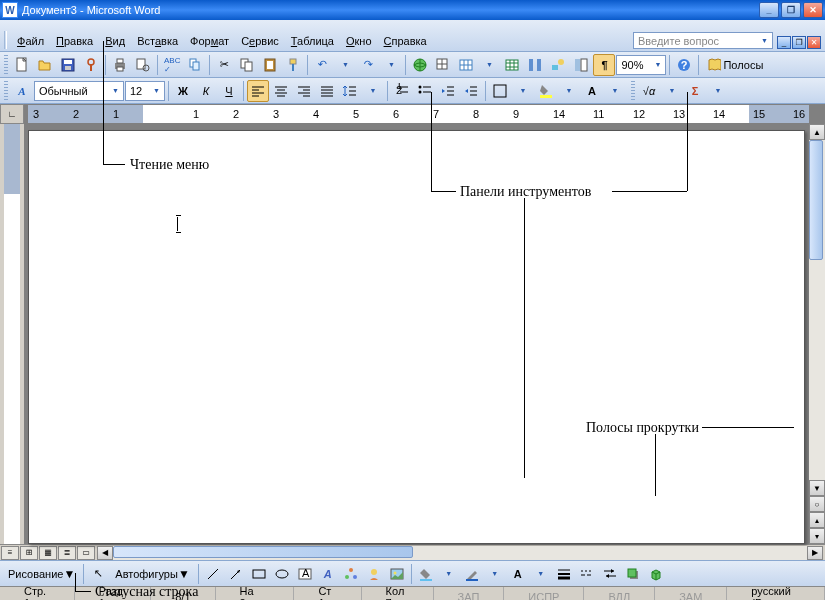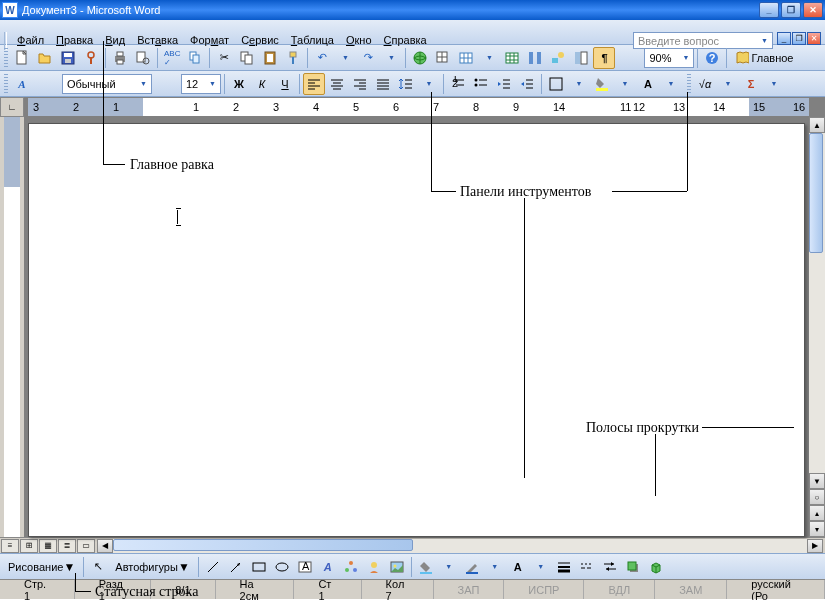--- a/index.html
+++ b/index.html
@@ -3,35 +3,35 @@
 <meta charset="utf-8">
 <style>
 * { margin:0; padding:0; box-sizing:border-box; font-family:Tahoma,Arial,sans-serif; font-size:11px; }
 body { background:#fff; width:825px; height:600px; position:relative; overflow:hidden; }
 .titlebar { height:20px; background:linear-gradient(to bottom,#0a5aca,#3b8af6,#0a5aca); display:flex; align-items:center; color:#fff; padding:0 2px; }
 .titlebar .wicon { width:16px; height:16px; background:#fff; border:1px solid #3b8af6; display:flex; align-items:center; justify-content:center; color:#2a5db0; font-weight:bold; font-size:10px; margin-right:4px; }
 .titlebar .title { font-weight:normal; flex:1; }
 .winbtns { display:flex; gap:2px; }
 .winbtn { width:20px; height:16px; background:linear-gradient(#d7e6fb,#7fb0ed); border:1px solid #2a5db0; border-radius:2px; display:flex; align-items:center; justify-content:center; color:#1a3a6a; font-size:9px; font-weight:bold; }
 .winbtn.close { background:linear-gradient(#f7a89a,#e85a3a); color:#fff; }
-.menubar { height:22px; background:linear-gradient(#e4ecf7,#c5d6ee); display:flex; align-items:flex-start; padding:12px 4px; border-bottom:1px solid #8aa8d0; }
+.menubar { height:32px; background:linear-gradient(#e4ecf7,#c5d6ee); display:flex; align-items:flex-end; padding:2px 4px; border-bottom:1px solid #8aa8d0; }
 .menubar .sep { width:3px; height:18px; border-left:1px solid #a0b8d8; border-right:1px solid #fff; margin-right:4px; }
 .menuitem { padding:2px 6px; cursor:pointer; }
 .menuitem u { text-decoration:underline; }
 .qbox { margin-left:auto; width:140px; height:17px; background:#fff; border:1px solid #7b9ac8; padding:0 4px; color:#888; display:flex; align-items:center; }
 .docwin { display:flex; margin-left:4px; gap:1px; }
 .docbtn { width:14px; height:13px; background:linear-gradient(#d7e6fb,#7fb0ed); border:1px solid #2a5db0; display:flex; align-items:center; justify-content:center; font-size:8px; }
 .docbtn.x { background:linear-gradient(#f7a89a,#e85a3a); color:#fff; }
 .toolbar { height:26px; background:linear-gradient(#e4ecf7,#c5d6ee); display:flex; align-items:center; padding:0 2px; border-bottom:1px solid #8aa8d0; gap:1px; }
 .toolbar .grip { width:4px; height:20px; background:repeating-linear-gradient(to bottom,#8aa8d0 0 1px,transparent 1px 3px); margin:0 2px; }
 .tbtn { min-width:22px; height:22px; border:1px solid transparent; display:flex; align-items:center; justify-content:center; cursor:pointer; border-radius:2px; font-size:12px; padding:0 2px; }
 .tbtn.active { background:#f7d78c; border-color:#c09030; }
 .tsep { width:1px; height:20px; background:#8aa8d0; margin:0 2px; }
 .dd { width:8px; font-size:7px; color:#2a5db0; }
-.combo { height:20px; background:#fff; border:1px solid #7b9ac8; display:flex; align-items:center; padding:0 4px; cursor:pointer;margin-left:28px; }
+.combo { height:20px; background:#fff; border:1px solid #7b9ac8; display:flex; align-items:center; padding:0 4px; cursor:pointer; }
 .combo .arr { margin-left:auto; font-size:7px; color:#2a5db0; padding-left:4px; }
 .ruler-area { background:#808080; padding:0; }
 .hruler { height:20px; background:#808080; display:flex; }
 .hruler .corner { width:24px; height:20px; background:#d4d0c8; border:1px solid #888; display:flex; align-items:center; justify-content:center; font-size:9px; }
 .hruler .track { flex:1; height:18px; background:#fff; margin:1px 16px 1px 4px; position:relative; font-size:8px; }
 .hruler .shade { position:absolute; top:0; height:100%; background:#a8b8d0; }
 .hruler .num { position:absolute; top:3px; }
 .docwrap { display:flex; height:420px; background:#808080; }
 .vruler { width:24px; background:#d4d0c8; position:relative; }
 .vruler .track { position:absolute; left:4px; top:0; width:16px; height:100%; background:#fff; }
@@ -234,21 +234,21 @@
       <svg class="ico">
         <circle cx="8" cy="8" r="6" fill="#4080e0"></circle>
         <text x="8" y="12" text-anchor="middle" fill="#fff" font-size="10" font-weight="bold">?</text>
       </svg>
     </div>
   <div class="tsep"></div>
   <div class="tbtn" style="width:auto;padding:0 4px">
       <svg class="ico" style="width:14px">
         <path d="M2 3 Q5 1 8 3 Q11 1 14 3 L14 13 Q11 11 8 13 Q5 11 2 13 Z" fill="#f0d060" stroke="#b08020"></path>
       </svg>
-      <span style="margin-left:2px">Главное</span>
+      <span style="margin-left:2px">Полосы</span>
     </div>
 </div>
 
 <div class="toolbar">
   <div class="grip"></div>
   <div class="tbtn">
       <span style="color:#2060c0;font-style:italic;font-weight:bold;font-family:serif">A</span>
     </div>
   <div class="combo" style="width:90px">
       <span>Обычный</span>
@@ -384,21 +384,21 @@
         <div class="num" style="left: 165px;">1</div>
         <div class="num" style="left: 205px;">2</div>
         <div class="num" style="left: 245px;">3</div>
         <div class="num" style="left: 285px;">4</div>
         <div class="num" style="left: 325px;">5</div>
         <div class="num" style="left: 365px;">6</div>
         <div class="num" style="left: 405px;">7</div>
         <div class="num" style="left: 445px;">8</div>
         <div class="num" style="left: 485px;">9</div>
         <div class="num" style="left: 525px;">14</div>
-        <div class="num" style="left: 592px;">11</div>
+        <div class="num" style="left: 565px;">11</div>
         <div class="num" style="left: 605px;">12</div>
         <div class="num" style="left: 645px;">13</div>
         <div class="num" style="left: 685px;">14</div>
         <div class="num" style="left: 725px;">15</div>
         <div class="num" style="left: 765px;">16</div>
       </div>
   </div>
   <div class="docwrap">
     <div class="vruler">
       <div class="track"></div>
@@ -557,21 +557,21 @@
   <div class="statcell">На 2см</div>
   <div class="statcell">Ст 1</div>
   <div class="statcell">Кол 7</div>
   <div class="statcell dim">ЗАП</div>
   <div class="statcell dim">ИСПР</div>
   <div class="statcell dim">ВДЛ</div>
   <div class="statcell dim">ЗАМ</div>
   <div class="statcell">русский (Ро</div>
 </div>
 
-<div class="annot" style="left:130px;top:157px">Главное равка</div>
+<div class="annot" style="left:130px;top:157px">Чтение меню</div>
 <div class="aline" style="left:103px;top:41px;width:1px;height:123px"></div>
 <div class="aline" style="left:103px;top:164px;width:22px;height:1px"></div>
 
 <div class="annot" style="left:460px;top:184px">Панели инструментов</div>
 <div class="aline" style="left:431px;top:92px;width:1px;height:99px"></div>
 <div class="aline" style="left:431px;top:191px;width:25px;height:1px"></div>
 <div class="aline" style="left:612px;top:191px;width:75px;height:1px"></div>
 <div class="aline" style="left:687px;top:92px;width:1px;height:99px"></div>
 <div class="aline" style="left:524px;top:198px;width:1px;height:280px"></div>
 

